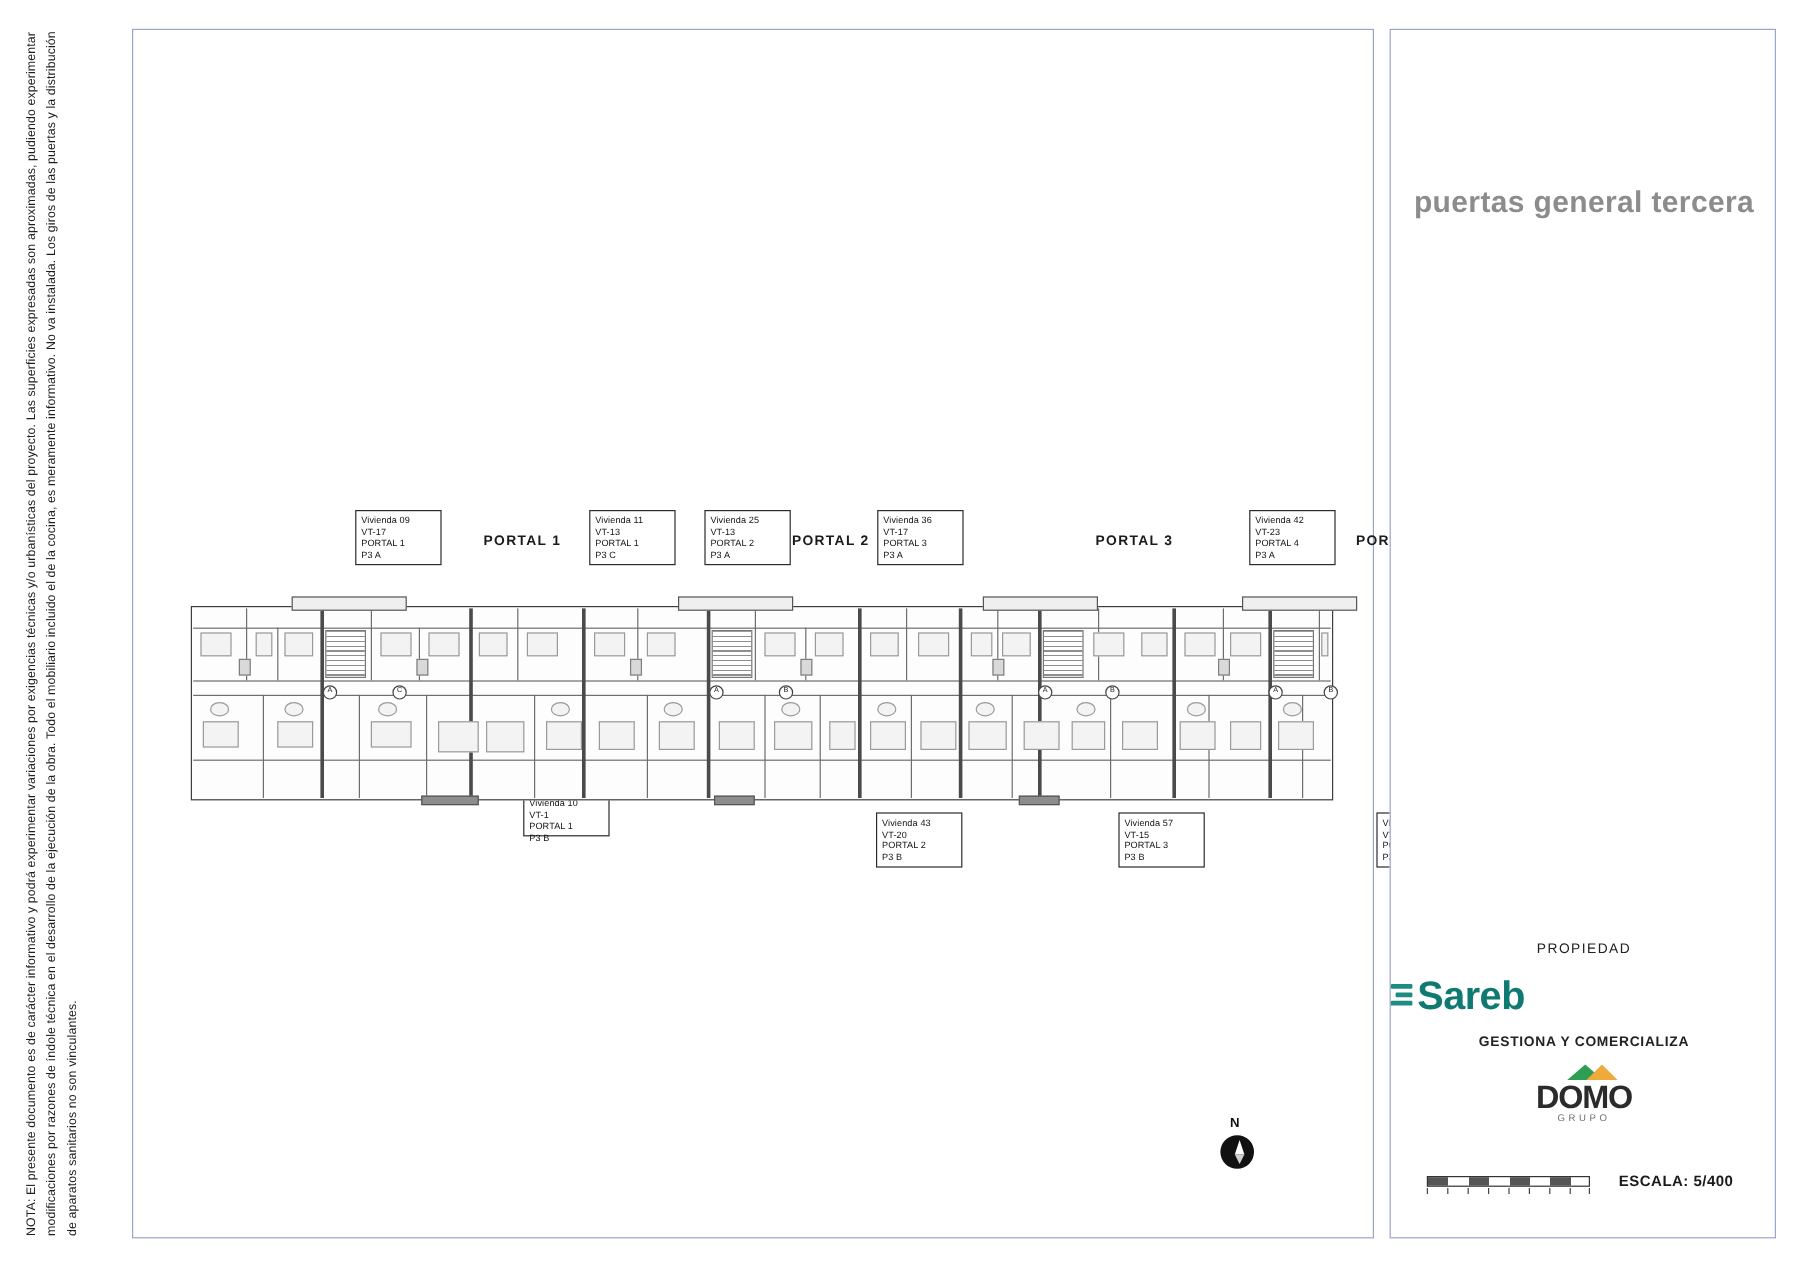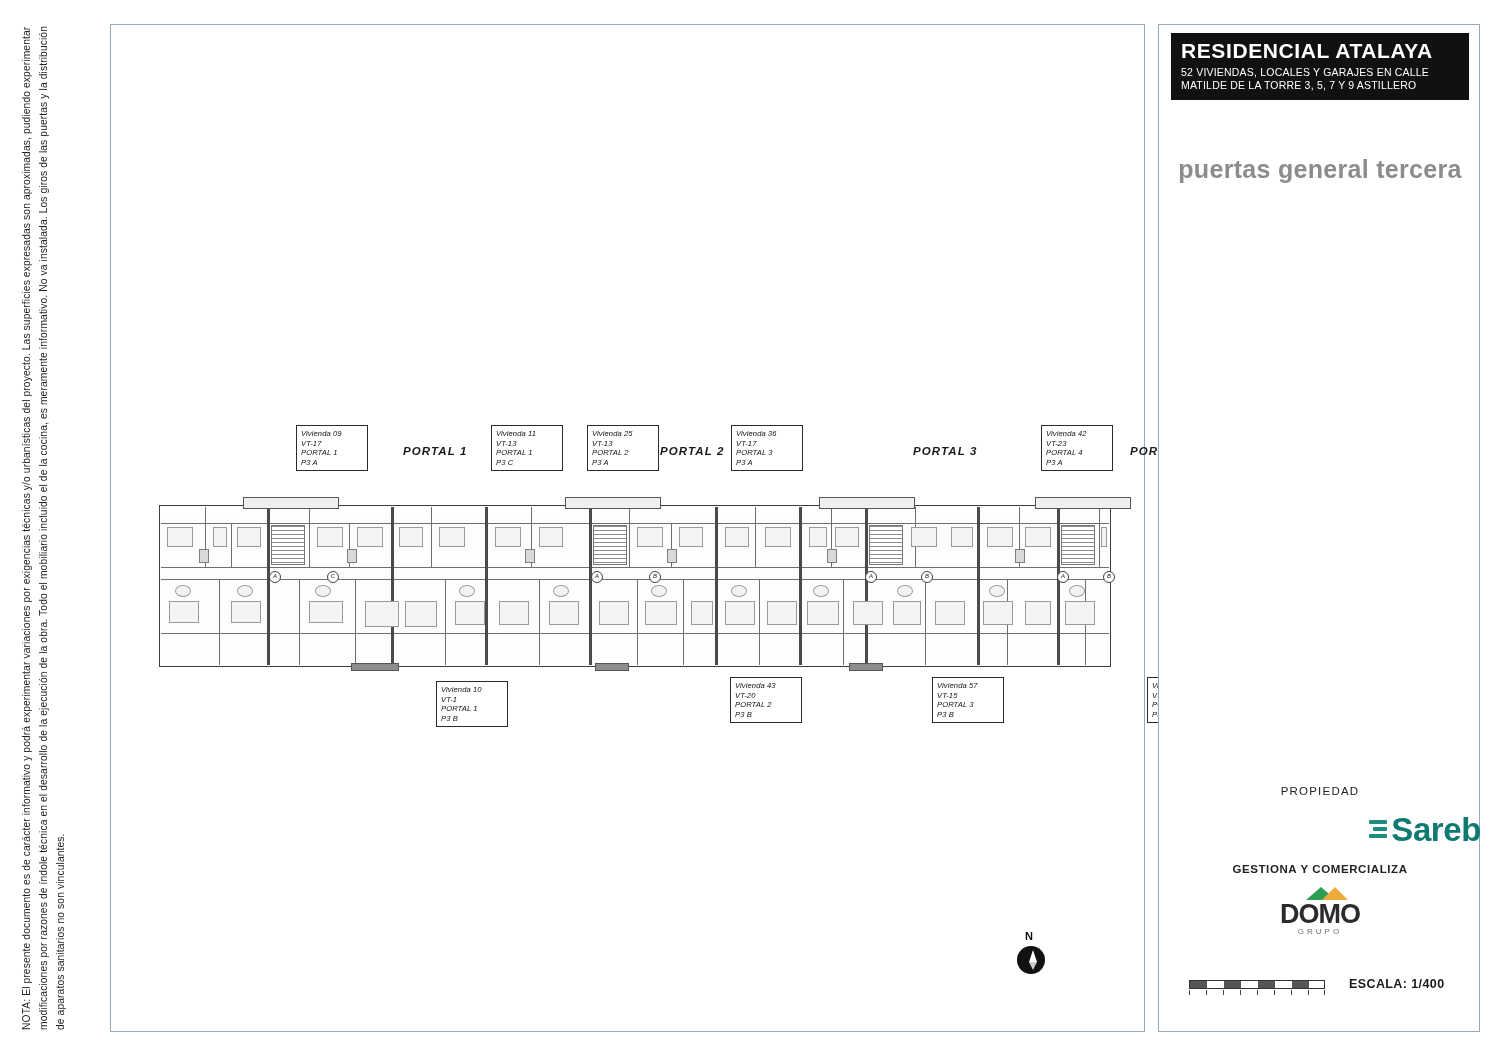--- a/index.html
+++ b/index.html
@@ -102,21 +102,21 @@
     text-align: center;
     font-size: 11.5px;
     letter-spacing: 1.2px;
     color: #222;
   }
   #sareb-logo {
     position: absolute;
     left: 0;
     top: 786px;
     width: 322px;
-    text-align: right;
+    text-align: left;
     color: #1f7a73;
   }
   #sareb-logo .mark {
     display: inline-block;
     vertical-align: middle;
     margin-right: 4px;
   }
   #sareb-logo .mark span {
     display: block;
     height: 4px;
@@ -234,21 +234,20 @@
     color: #1a1a1a;
   }
 
   
   #plan-wrap {
     position: absolute;
     left: 30px;
     top: 380px;
     width: 980px;
     height: 320px;
-    font-style: italic;
   }
 
   .callout {
     position: absolute;
     border: 1px solid #2b2b2b;
     background: #fff;
     font-size: 7.6px;
     line-height: 9.6px;
     padding: 3px 4px;
     box-sizing: border-box;
@@ -404,21 +403,21 @@
       <div>VT-23</div>
       <div>PORTAL 4</div>
       <div>P3 A</div>
     </div>
 
     <div class="portal-label" style="left:262px;top:40px;">PORTAL 1</div>
     <div class="portal-label" style="left:519px;top:40px;">PORTAL 2</div>
     <div class="portal-label" style="left:772px;top:40px;">PORTAL 3</div>
     <div class="portal-label" style="left:989px;top:40px;">PORTAL 4</div>
 
-    <div class="callout" style="left:295px;top:276px;width:72px;height:46px;">
+    <div class="callout" style="left:295px;top:256px;width:72px;height:36px;">
       <div>Vivienda 10</div>
       <div>VT-1</div>
       <div>PORTAL 1</div>
       <div>P3 B</div>
     </div>
     <div class="callout" style="left:589px;top:272px;width:72px;height:46px;">
       <div>Vivienda 43</div>
       <div>VT-20</div>
       <div>PORTAL 2</div>
       <div>P3 B</div>
@@ -569,24 +568,20 @@
   <div id="north">
     <div class="n-letter">N</div>
     <div class="n-circle"></div>
     <div class="n-needle"></div>
     <div class="n-needle2"></div>
   </div>
 </div>
 
 <div id="titleblock">
 
-  <div id="project-banner">
-    <div class="proj-title">RESIDENCIAL ATALAYA</div>
-    <div class="proj-sub">52 VIVIENDAS, LOCALES Y GARAJES EN CALLE MATILDE DE LA TORRE 3, 5, 7 Y 9 ASTILLERO</div>
-  </div>
 
   <div id="plan-title">puertas general tercera</div>
 
   <div id="propiedad-label">PROPIEDAD</div>
 
   <div id="sareb-logo">
     <span class="mark">
       <span class="s1"></span><span class="s2"></span><span class="s3"></span>
     </span><span class="word">Sareb</span>
   </div>
@@ -606,15 +601,15 @@
       <i style="left:0px"></i>
         <i style="left:17px"></i>
         <i style="left:34px"></i>
         <i style="left:51px"></i>
       <i style="left:68px"></i>
         <i style="left:85px"></i>
         <i style="left:102px"></i>
         <i style="left:119px"></i>
         <i style="left:135px"></i>
     </div>
-    <div id="scale-text">ESCALA: 1/400</div>
+    <div id="scale-text">ESCALA: 5/400</div>
   </div>
 </div>
 
 </body></html>

